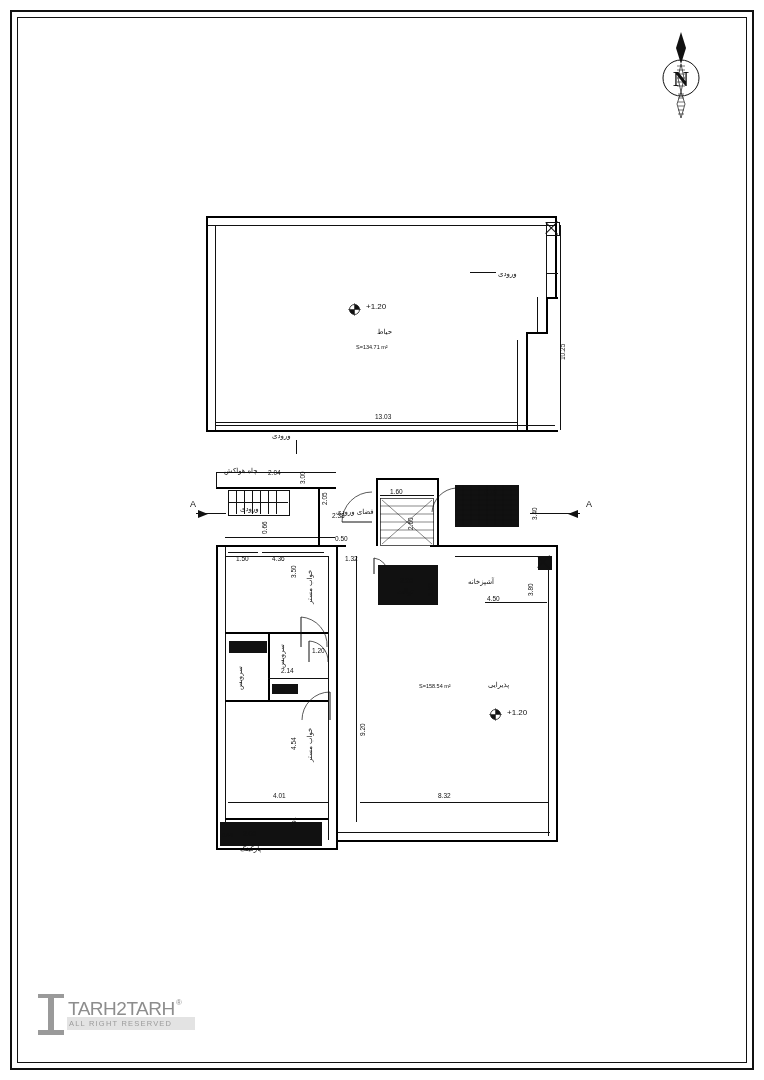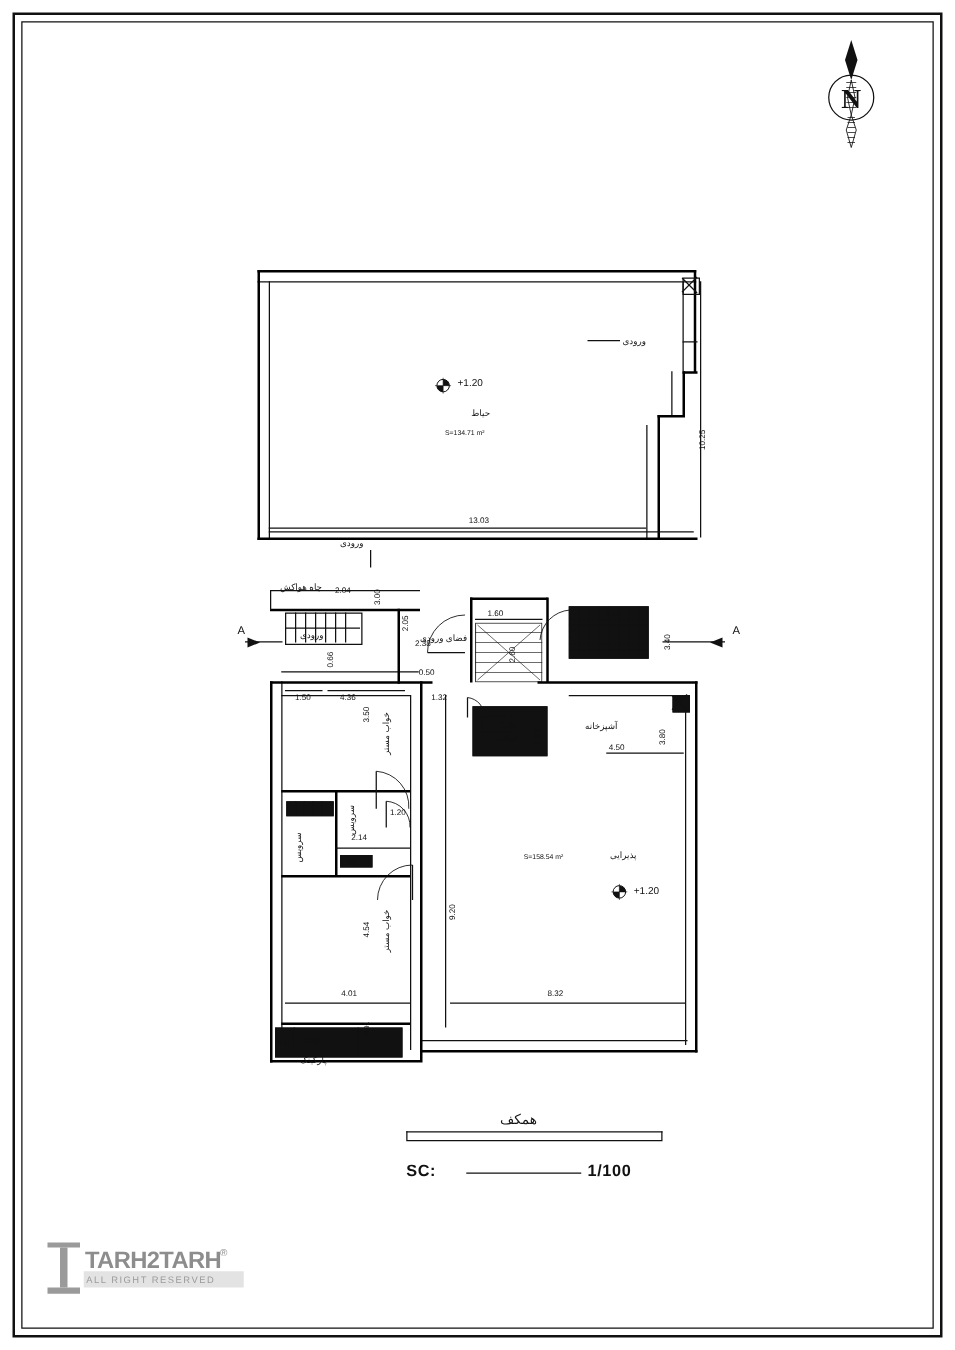--- a/index.html
+++ b/index.html
@@ -108,21 +108,21 @@
     position: absolute;
     left: 36px; top: 992px;
     width: 160px;
     height: 48px;
     color: #8a8a8a;
   }
   #logo .brand {
     position: absolute;
     left: 32px; top: 6px;
     font-size: 19px;
-    font-weight: bold;
+    font-weight: normal;
     letter-spacing: -0.5px;
     color: #8d8d8d;
   }
   #logo .reg {
     position: absolute;
     left: 140px; top: 6px;
     font-size: 8px;
     color: #8d8d8d;
   }
   #logo .rights {
@@ -387,28 +387,20 @@
     <div class="lbl" style="left:243px; top:831px;">2.00</div>
     <div class="lbl lbl-rot lbl-sm" style="left:292px; top:828px;">0.91</div>
 
     <div class="lbl lbl-rot" style="left:360px; top:736px;">9.20</div>
     <div class="ln v" style="left:356px; top:556px; height:266px;"></div>
     <div class="lbl" style="left:438px; top:793px;">8.32</div>
     <div class="ln h" style="left:360px; top:802px; width:188px;"></div>
 
   </div>
 
-  <div id="scale-block">
-    <div class="plan-title">همکف</div>
-    <div class="scale-rule"></div>
-    <div class="scale-rule2"></div>
-    <div class="scale-txt" style="left:0px; top:24px;">SC:</div>
-    <div class="scale-txt" style="left:145px; top:24px;">1/100</div>
-    <div class="ln h" style="left:48px; top:33px; width:92px; background:#111;"></div>
-  </div>
 
   <div id="logo">
     <svg style="position:absolute; left:0; top:0;" width="30" height="46" viewBox="0 0 30 46">
       <rect x="2" y="2" width="26" height="4" fill="#9a9a9a"></rect>
       <rect x="12" y="6" width="6" height="32" fill="#9a9a9a"></rect>
       <rect x="2" y="38" width="26" height="5" fill="#9a9a9a"></rect>
     </svg>
     <div class="brand">TARH2TARH</div>
     <div class="reg">®</div>
     <div class="rights-bar"></div>

